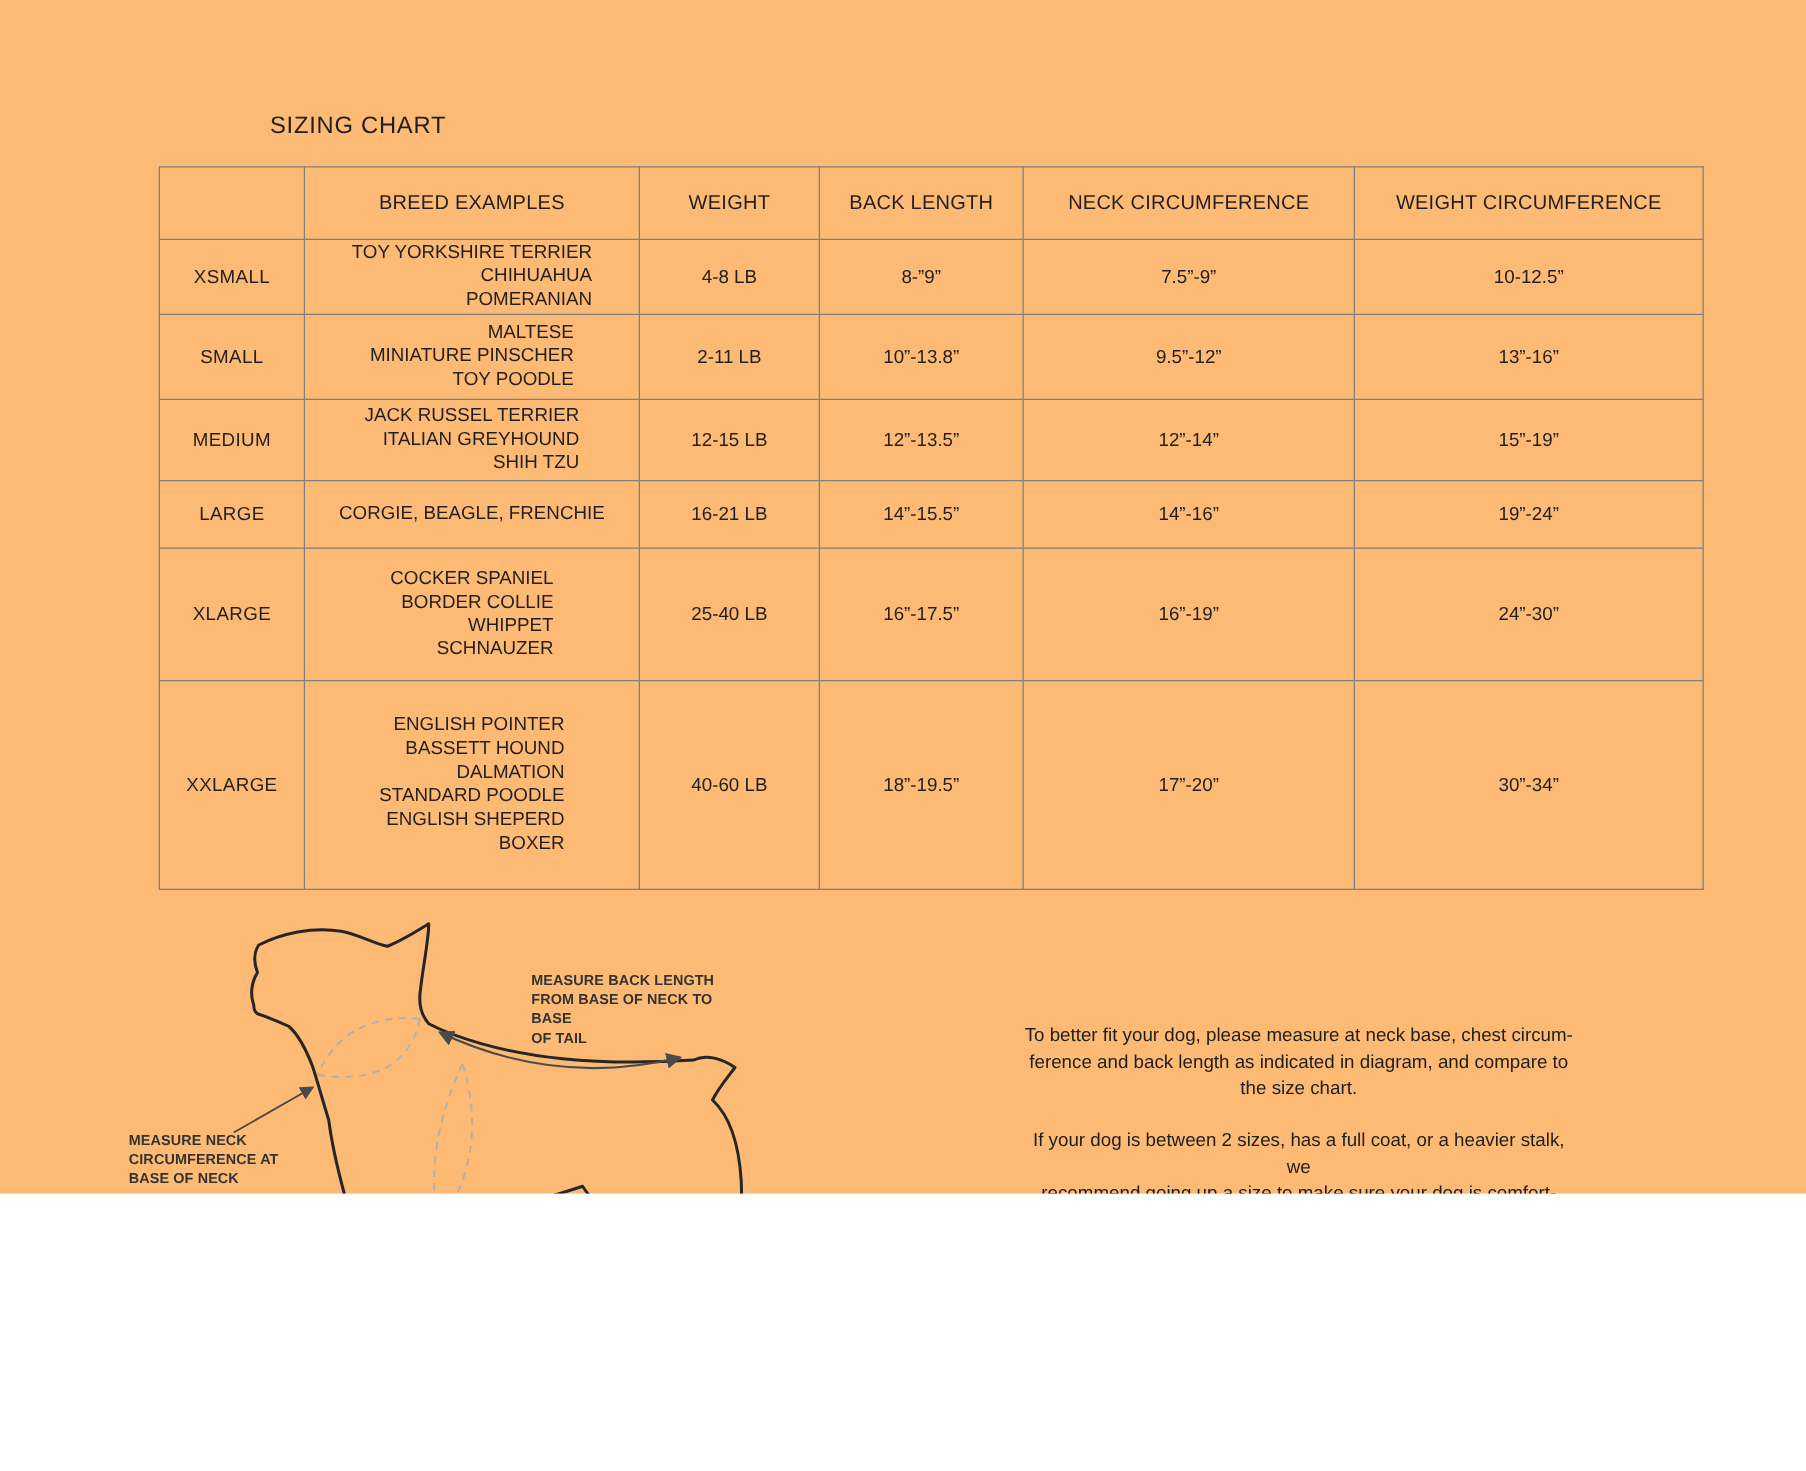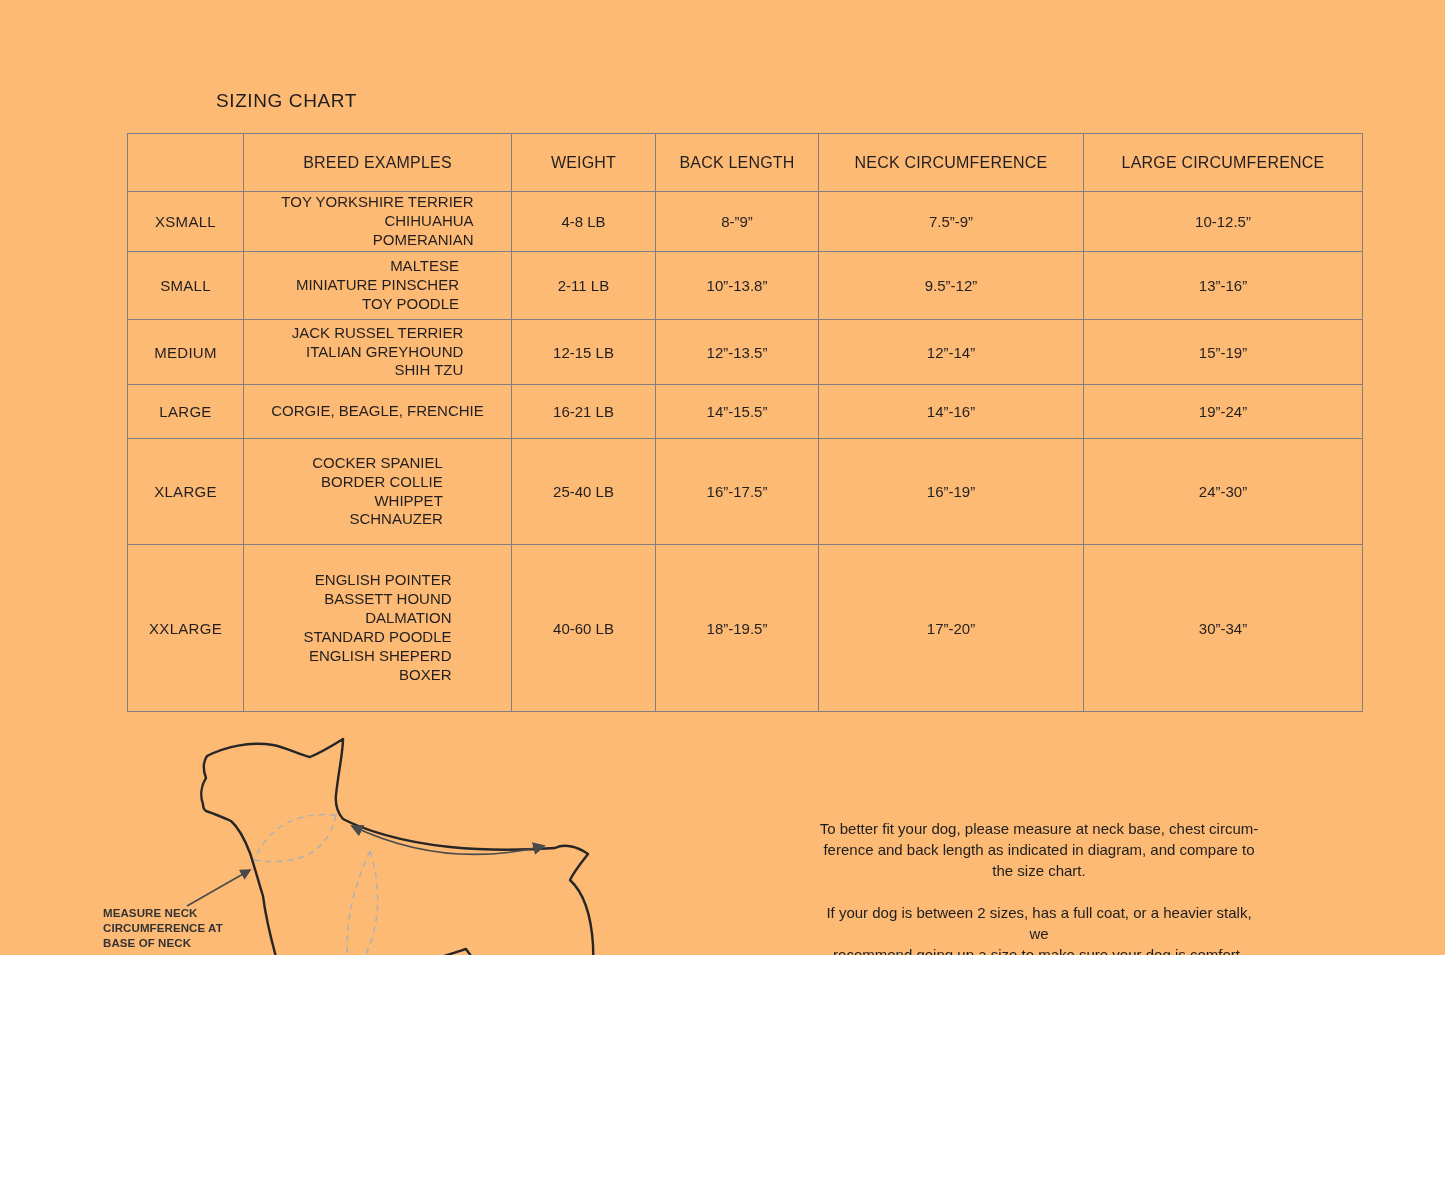--- a/index.html
+++ b/index.html
@@ -75,21 +75,21 @@
         <col style="width:265px">
         <col style="width:279px">
     </colgroup>
     <tbody>
       <tr class="hrow">
         <th></th>
         <th>BREED EXAMPLES</th>
         <th>WEIGHT</th>
         <th>BACK LENGTH</th>
         <th>NECK CIRCUMFERENCE</th>
-        <th>LARGE CIRCUMFERENCE</th>
+        <th>WEIGHT CIRCUMFERENCE</th>
       </tr>
 
       <tr class="r0">
         <td class="size-cell">XSMALL</td>
         <td><span class="breeds">TOY YORKSHIRE TERRIER
 CHIHUAHUA
 POMERANIAN</span></td>
         <td>4-8 LB</td>
         <td>8-”9”</td>
         <td>7.5”-9”</td>
@@ -202,20 +202,23 @@
       <g stroke="#b0b0b0" stroke-width="1.5" fill="none" stroke-dasharray="6 5">
         <path d="M 270 131 Q 238 200 251 261"></path>
         <path d="M 270 131 Q 292 202 251 261"></path>
       </g>
 
       <path d="M 252 106 Q 345 150 444 126" fill="none" stroke="#4a4a4a" stroke-width="1.7" marker-start="url(#arr)" marker-end="url(#arr)"></path>
 
       <line x1="87" y1="186" x2="150" y2="150" stroke="#4a4a4a" stroke-width="1.5" marker-end="url(#arr)"></line>
     </svg>
 
+    <div class="ann back-len">MEASURE BACK LENGTH
+FROM BASE OF NECK TO BASE
+OF TAIL</div>
     <div class="ann neck">MEASURE NECK
 CIRCUMFERENCE AT
 BASE OF NECK</div>
   </div>
 
   <div class="notes">
     <p>To better fit your dog, please measure at neck base, chest circum-
 ference and back length as indicated in diagram, and compare to
 the size chart.</p>
     <p>If your dog is between 2 sizes, has a full coat, or a heavier stalk, we

